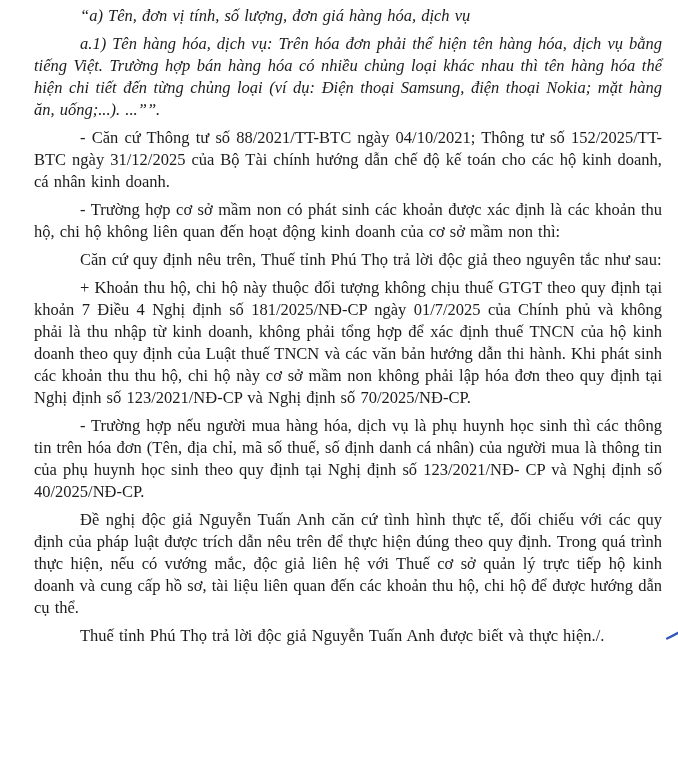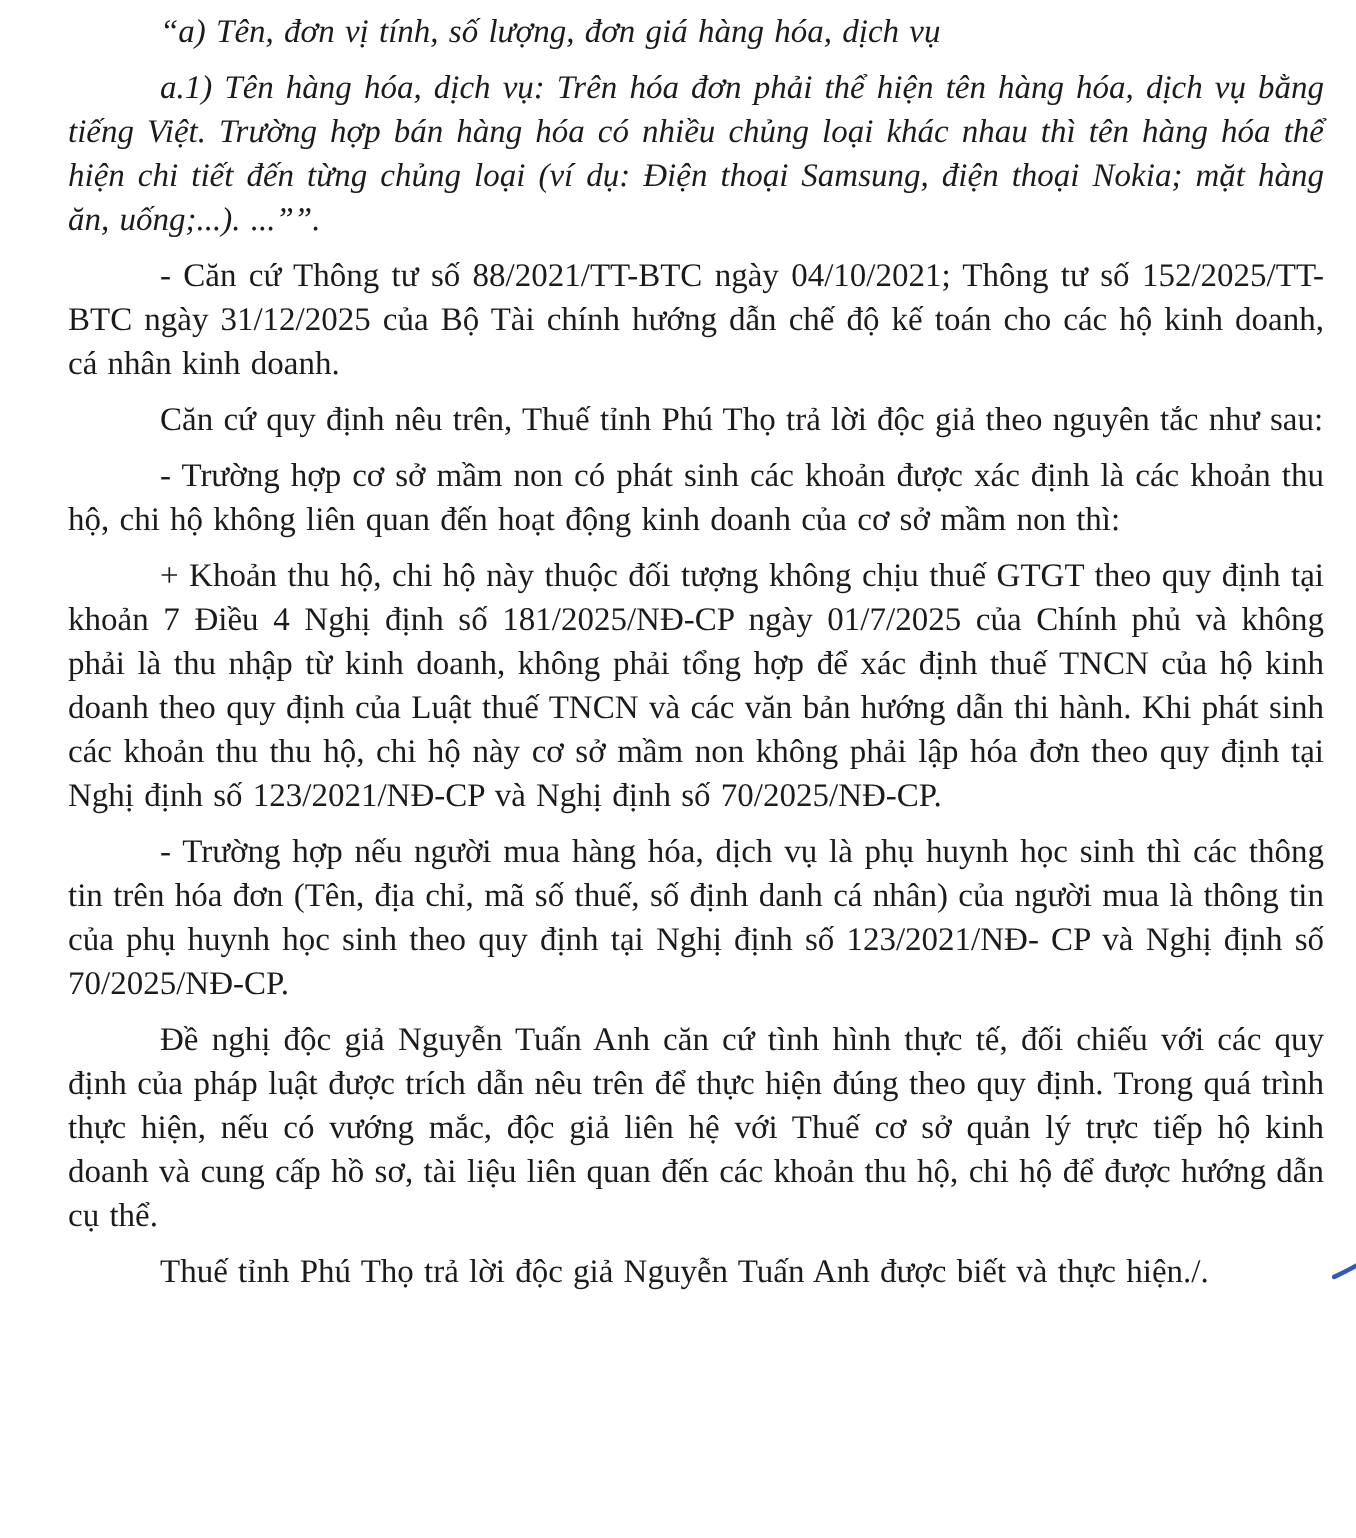--- a/index.html
+++ b/index.html
@@ -54,28 +54,28 @@
 <body>
 
 <div class="page">
 
   <p class="para italic">“a) Tên, đơn vị tính, số lượng, đơn giá hàng hóa, dịch vụ</p>
 
   <p class="para italic">a.1) Tên hàng hóa, dịch vụ: Trên hóa đơn phải thể hiện tên hàng hóa, dịch vụ bằng tiếng Việt. Trường hợp bán hàng hóa có nhiều chủng loại khác nhau thì tên hàng hóa thể hiện chi tiết đến từng chủng loại (ví dụ: Điện thoại Samsung, điện thoại Nokia; mặt hàng ăn, uống;...). ...””.</p>
 
   <p class="para">- Căn cứ Thông tư số 88/2021/TT-BTC ngày 04/10/2021; Thông tư số 152/2025/TT-BTC ngày 31/12/2025 của Bộ Tài chính hướng dẫn chế độ kế toán cho các hộ kinh doanh, cá nhân kinh doanh.</p>
 
+  <p class="para">- Trường hợp cơ sở mầm non có phát sinh các khoản được xác định là các khoản thu hộ, chi hộ không liên quan đến hoạt động kinh doanh của cơ sở mầm non thì:</p>
+
   <p class="para">Căn cứ quy định nêu trên, Thuế tỉnh Phú Thọ trả lời độc giả theo nguyên tắc như sau:</p>
-
-  <p class="para">- Trường hợp cơ sở mầm non có phát sinh các khoản được xác định là các khoản thu hộ, chi hộ không liên quan đến hoạt động kinh doanh của cơ sở mầm non thì:</p>
 
   <p class="para">+ Khoản thu hộ, chi hộ này thuộc đối tượng không chịu thuế GTGT theo quy định tại khoản 7 Điều 4 Nghị định số 181/2025/NĐ-CP ngày 01/7/2025 của Chính phủ và không phải là thu nhập từ kinh doanh, không phải tổng hợp để xác định thuế TNCN của hộ kinh doanh theo quy định của Luật thuế TNCN và các văn bản hướng dẫn thi hành. Khi phát sinh các khoản thu thu hộ, chi hộ này cơ sở mầm non không phải lập hóa đơn theo quy định tại Nghị định số 123/2021/NĐ-CP và Nghị định số 70/2025/NĐ-CP.</p>
 
 
-  <p class="para">- Trường hợp nếu người mua hàng hóa, dịch vụ là phụ huynh học sinh thì các thông tin trên hóa đơn (Tên, địa chỉ, mã số thuế, số định danh cá nhân) của người mua là thông tin của phụ huynh học sinh theo quy định tại Nghị định số 123/2021/NĐ- CP và Nghị định số 70/2025/NĐ-CP.</p>
+  <p class="para">- Trường hợp nếu người mua hàng hóa, dịch vụ là phụ huynh học sinh thì các thông tin trên hóa đơn (Tên, địa chỉ, mã số thuế, số định danh cá nhân) của người mua là thông tin của phụ huynh học sinh theo quy định tại Nghị định số 123/2021/NĐ- CP và Nghị định số 40/2025/NĐ-CP.</p>
 
   <p class="para">Đề nghị độc giả Nguyễn Tuấn Anh căn cứ tình hình thực tế, đối chiếu với các quy định của pháp luật được trích dẫn nêu trên để thực hiện đúng theo quy định. Trong quá trình thực hiện, nếu có vướng mắc, độc giả liên hệ với Thuế cơ sở quản lý trực tiếp hộ kinh doanh và cung cấp hồ sơ, tài liệu liên quan đến các khoản thu hộ, chi hộ để được hướng dẫn cụ thể.</p>
 
   <p class="para last">
     <span>Thuế tỉnh Phú Thọ trả lời độc giả Nguyễn Tuấn Anh được biết và thực hiện./.</span>
     <span class="signature">
       <svg viewBox="0 0 56 60" xmlns="http://www.w3.org/2000/svg" fill="none" stroke-linecap="round" stroke-linejoin="round">
         <path stroke-width="2.2" d="M1 44 C 14 38, 36 24, 55 11" stroke="#3358bd"></path>
         <path stroke-width="2.4" d="M20 14 C 25 8, 27 12, 25 21 C 22 33, 18 45, 16 55" stroke="#3358bd"></path>
         <path stroke-width="2.4" d="M33 7 C 38 2, 40 8, 38 18 C 35 32, 31 46, 30 55 C 29.4 59.5, 32 59, 34.5 52" stroke="#3358bd"></path>

